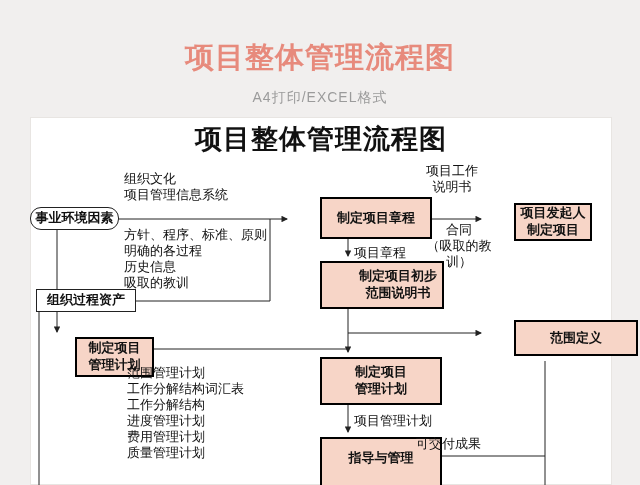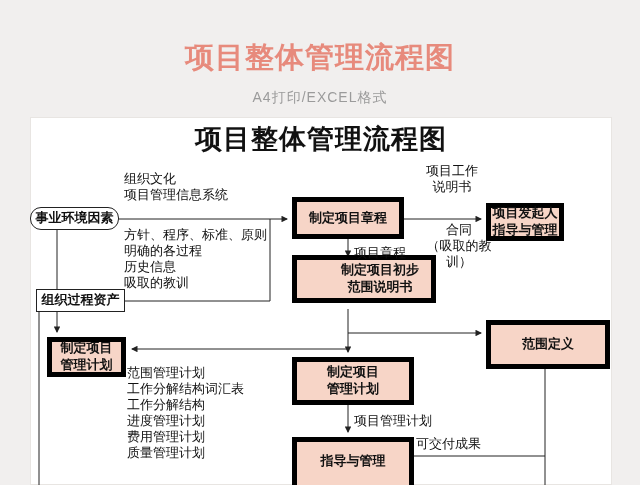--- a/index.html
+++ b/index.html
@@ -24,21 +24,21 @@
   .chart-title {
     position:absolute; top:121px; left:30px; width:582px; text-align:center;
     font-size:27px; font-weight:bold; color:#111; letter-spacing:1px;
   }
   .connectors { position:absolute; left:0; top:0; pointer-events:none; }
   .node {
     position:absolute; display:flex; align-items:center; justify-content:center;
     text-align:center; font-size:13px; font-weight:bold; color:#111;
     white-space:pre-line; line-height:1.3;
   }
-  .node.salmon { background:#f7d5c7; border:5px solid #000000; }
+  .node.salmon { background:#f7d5c7; border:2px solid #000000;margin-left:28px; }
   .node.plain  { background:#ffffff; border:1px solid #222; }
   .node.clipped { align-items:flex-start; padding-top:11px; }
   .ann {
     position:absolute; font-size:13px; color:#111;
     white-space:pre-line; line-height:16px;
   }
   .ann.center { text-align:center; }
 </style>
 </head>
 <body>
@@ -67,33 +67,33 @@
       <path d="M348 349 H132" marker-end="url(#arrow)"></path>
       <path d="M348 405 V432" marker-end="url(#arrow)"></path>
       <path d="M57 230 V332" marker-end="url(#arrow)"></path>
       <path d="M39 312 V485"></path>
       <path d="M545 361 V485"></path>
       <path d="M414 456 H545"></path>
     </g>
   </svg>
 
   <div class="node plain" style="left:30px; top:207px; width:89px; height:23px;border-radius:11px;">事业环境因素</div>
-  <div class="node plain" style="left:36px; top:289px; width:89px; height:23px;">组织过程资产</div>
+  <div class="node plain" style="left:36px; top:289px; width:100px; height:23px;">组织过程资产</div>
 
   <div class="node salmon" style="left:47px; top:337px; width:79px; height:40px;">制定项目
 管理计划</div>
   <div class="node salmon" style="left:292px; top:197px; width:112px; height:42px;">制定项目章程</div>
-  <div class="node salmon" style="left:292px; top:255px; width:144px; height:48px;padding-left:32px;">制定项目初步
+  <div class="node salmon" style="left:292px; top:261px; width:124px; height:48px;padding-left:32px;">制定项目初步
 范围说明书</div>
   <div class="node salmon" style="left:292px; top:357px; width:122px; height:48px;">制定项目
 管理计划</div>
   <div class="node salmon clipped" style="left:292px; top:437px; width:122px; height:60px;">指导与管理</div>
   <div class="node salmon" style="left:486px; top:203px; width:78px; height:38px;">项目发起人
-指导与管理</div>
-  <div class="node salmon" style="left:486px; top:320px; width:124px; height:49px;">范围定义</div>
+制定项目</div>
+  <div class="node salmon" style="left:486px; top:320px; width:124px; height:36px;">范围定义</div>
 
   <div class="ann" style="left:124px; top:171px;">组织文化</div>
   <div class="ann" style="left:124px; top:187px;">项目管理信息系统</div>
   <div class="ann" style="left:124px; top:227px;">方针、程序、标准、原则</div>
   <div class="ann" style="left:124px; top:243px;">明确的各过程</div>
   <div class="ann" style="left:124px; top:259px;">历史信息</div>
   <div class="ann" style="left:124px; top:275px;">吸取的教训</div>
 
   <div class="ann center" style="left:420px; top:163px; width:64px;">项目工作
 说明书</div>

